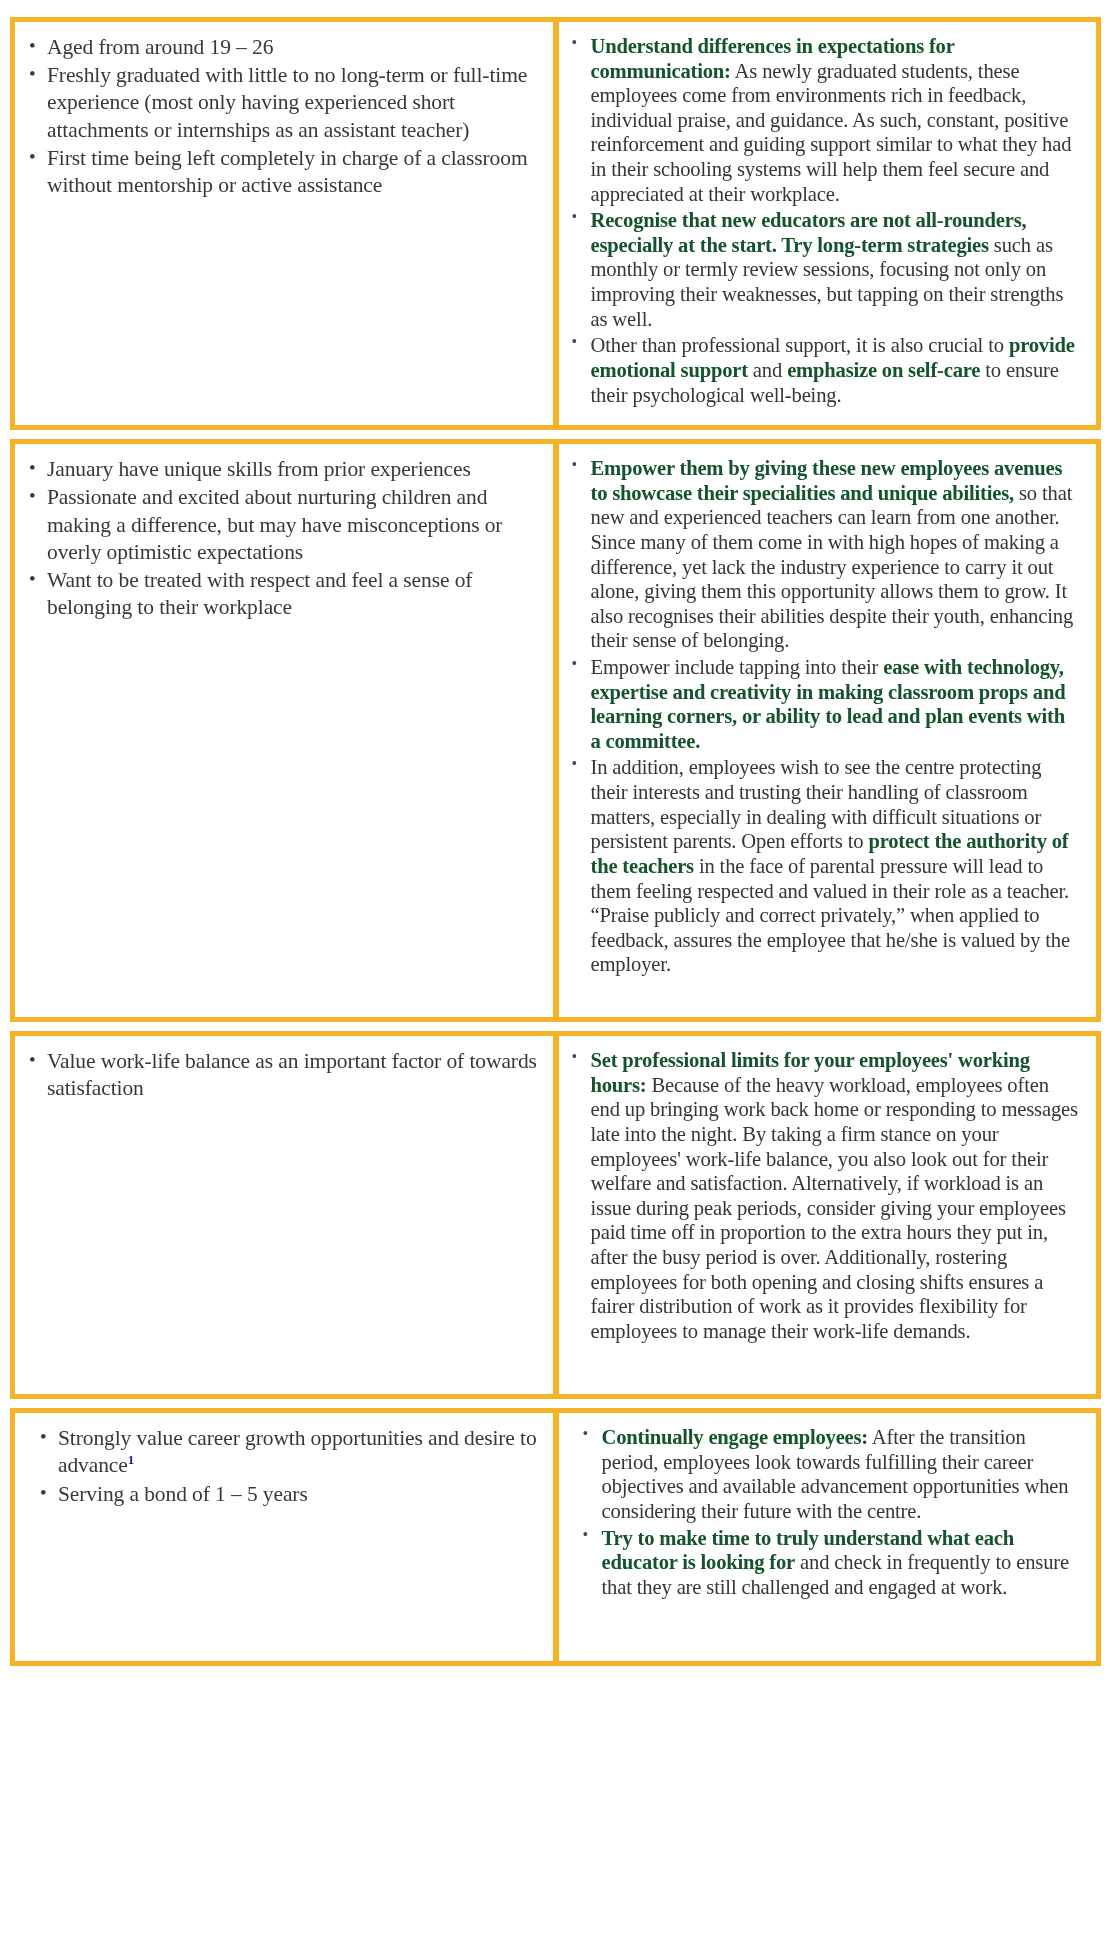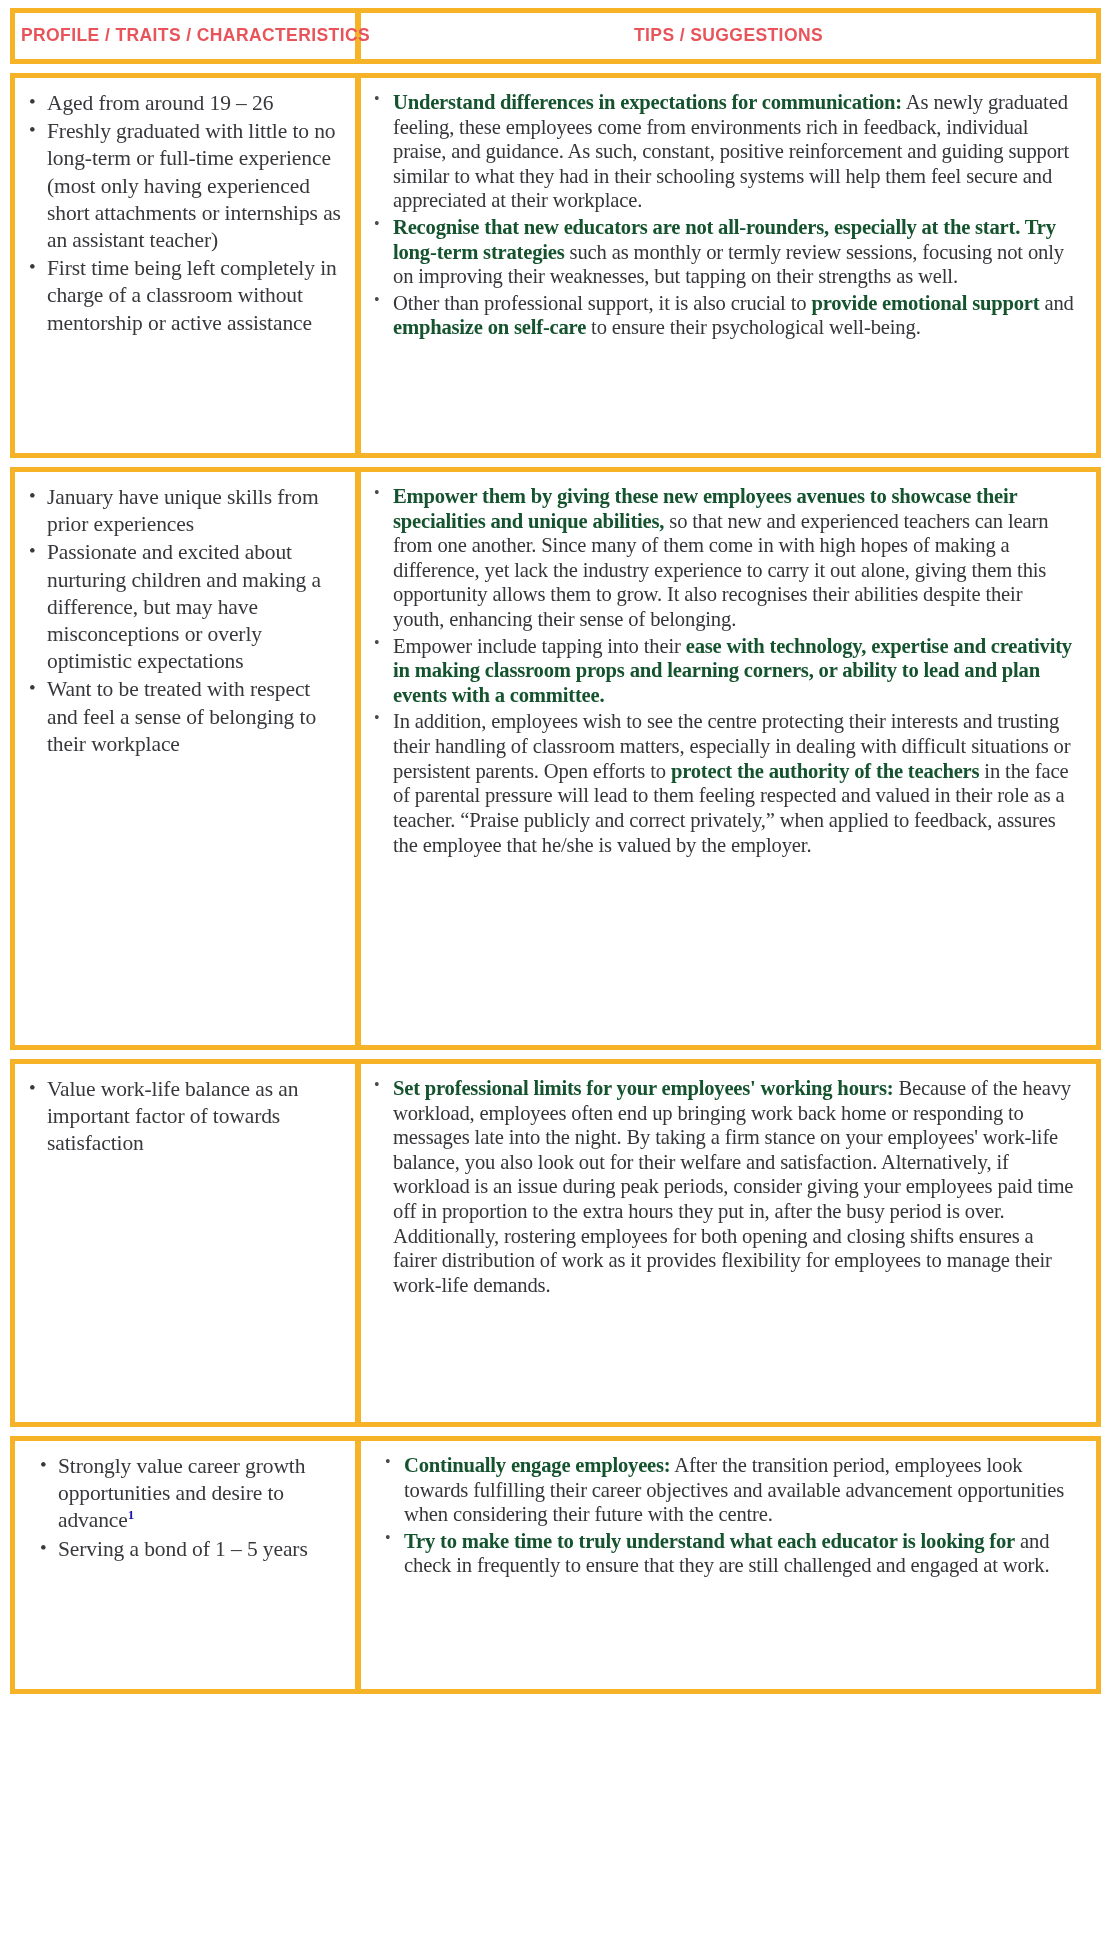--- a/index.html
+++ b/index.html
@@ -146,46 +146,38 @@
   .r3 .cellbox { min-height: 330px; }
   .r4 .cellbox { min-height: 220px; }
 </style>
 </head>
 <body>
 
 <div class="sheet">
   <table class="tbl">
 
     <tbody>
-        <tr class="hdr-row">
-      <td class="left col-left">
-        <span class="hdr-text">PROFILE / TRAITS / CHARACTERISTICS</span>
-      </td>
-      <td class="right col-right">
-        <span class="hdr-text">TIPS / SUGGESTIONS</span>
-      </td>
-    </tr>
     <tr class="gap">
           <td colspan="2"></td>
         </tr>
 
     <tr class="body-row r1">
       <td class="left col-left">
         <div class="cellbox">
           <ul class="bul">
             <li>Aged from around 19 – 26</li>
             <li>Freshly graduated with little to no long-term or full-time experience (most only having experienced short attachments or internships as an assistant teacher)</li>
             <li>First time being left completely in charge of a classroom without mentorship or active assistance</li>
           </ul>
         </div>
       </td>
       <td class="right col-right">
         <div class="cellbox">
           <ul class="bul">
-            <li><b>Understand differences in expectations for communication:</b><span> As newly graduated feeling, these employees come from environments rich in feedback, individual praise, and guidance. As such, constant, positive reinforcement and guiding support similar to what they had in their schooling systems will help them feel secure and appreciated at their workplace.</span></li>
+            <li><b>Understand differences in expectations for communication:</b><span> As newly graduated students, these employees come from environments rich in feedback, individual praise, and guidance. As such, constant, positive reinforcement and guiding support similar to what they had in their schooling systems will help them feel secure and appreciated at their workplace.</span></li>
             <li><b>Recognise that new educators are not all-rounders, especially at the start. Try long-term strategies</b><span> such as monthly or termly review sessions, focusing not only on improving their weaknesses, but tapping on their strengths as well.</span></li>
             <li><span>Other than professional support, it is also crucial to </span><span class="hl">provide emotional support</span><span> and </span><span class="hl">emphasize on self-care</span><span> to ensure their psychological well-being.</span></li>
           </ul>
         </div>
       </td>
     </tr>
     <tr class="gap">
           <td colspan="2"></td>
         </tr>
 

